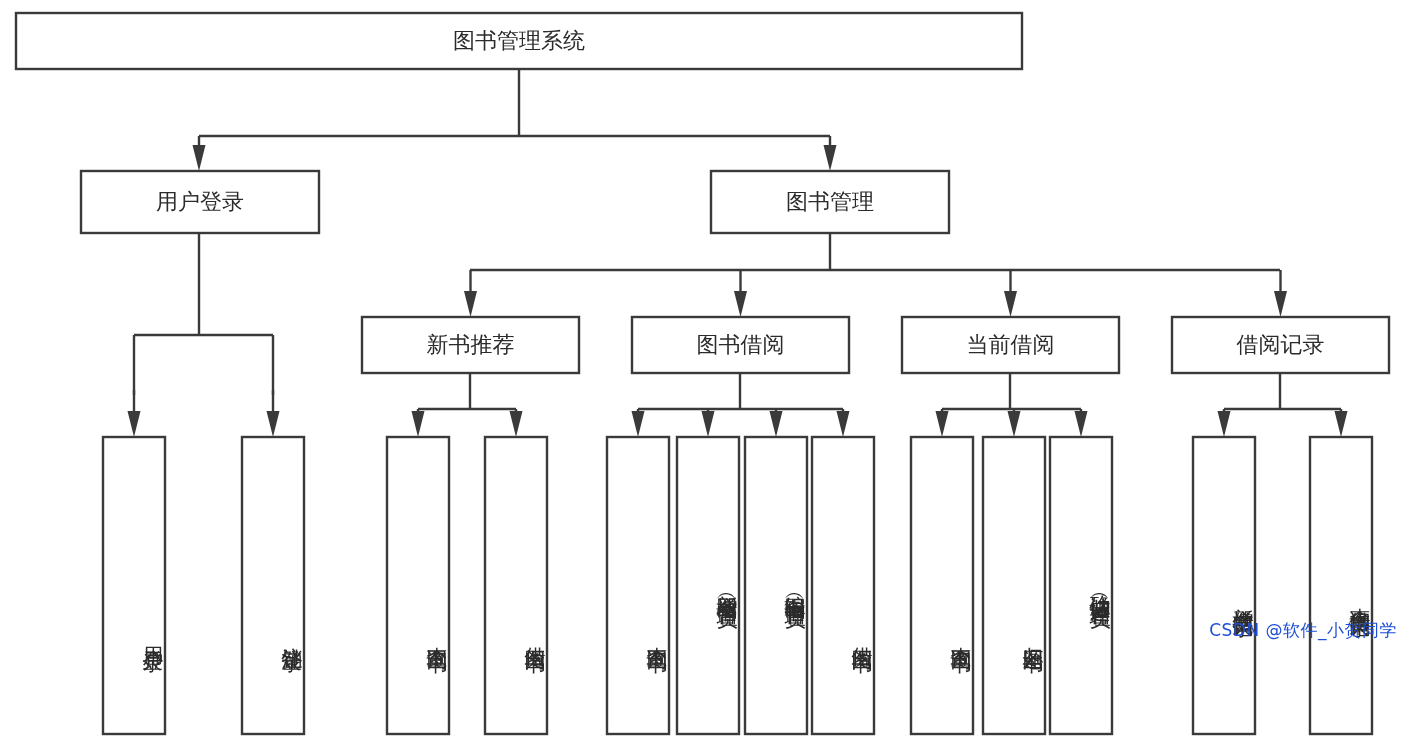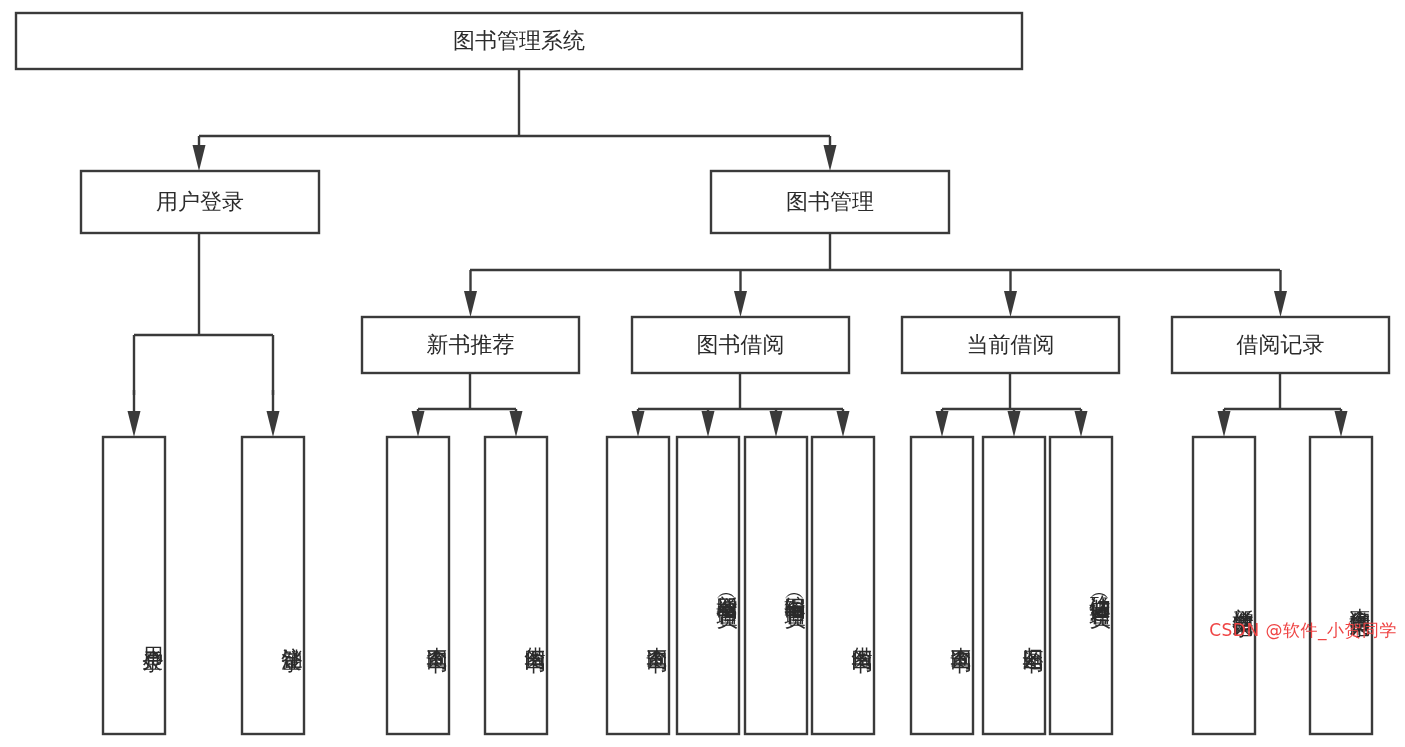--- a/index.html
+++ b/index.html
@@ -62,21 +62,21 @@
     white-space: nowrap;
     display: flex;
     align-items: flex-start;
     justify-content: center;
     pointer-events: none;
   }
   .watermark {
     position: absolute;
     right: 8px;
     bottom: 6px;
-    color: #ef4444;
+    color: #1d4ed8;
     font-size: 17px;
     font-family: "DejaVu Sans", "Liberation Sans", sans-serif;
     white-space: nowrap;
     letter-spacing: 0.5px;
   }
 </style>
 </head>
 <body>
 
 <div id="diagram-root">

